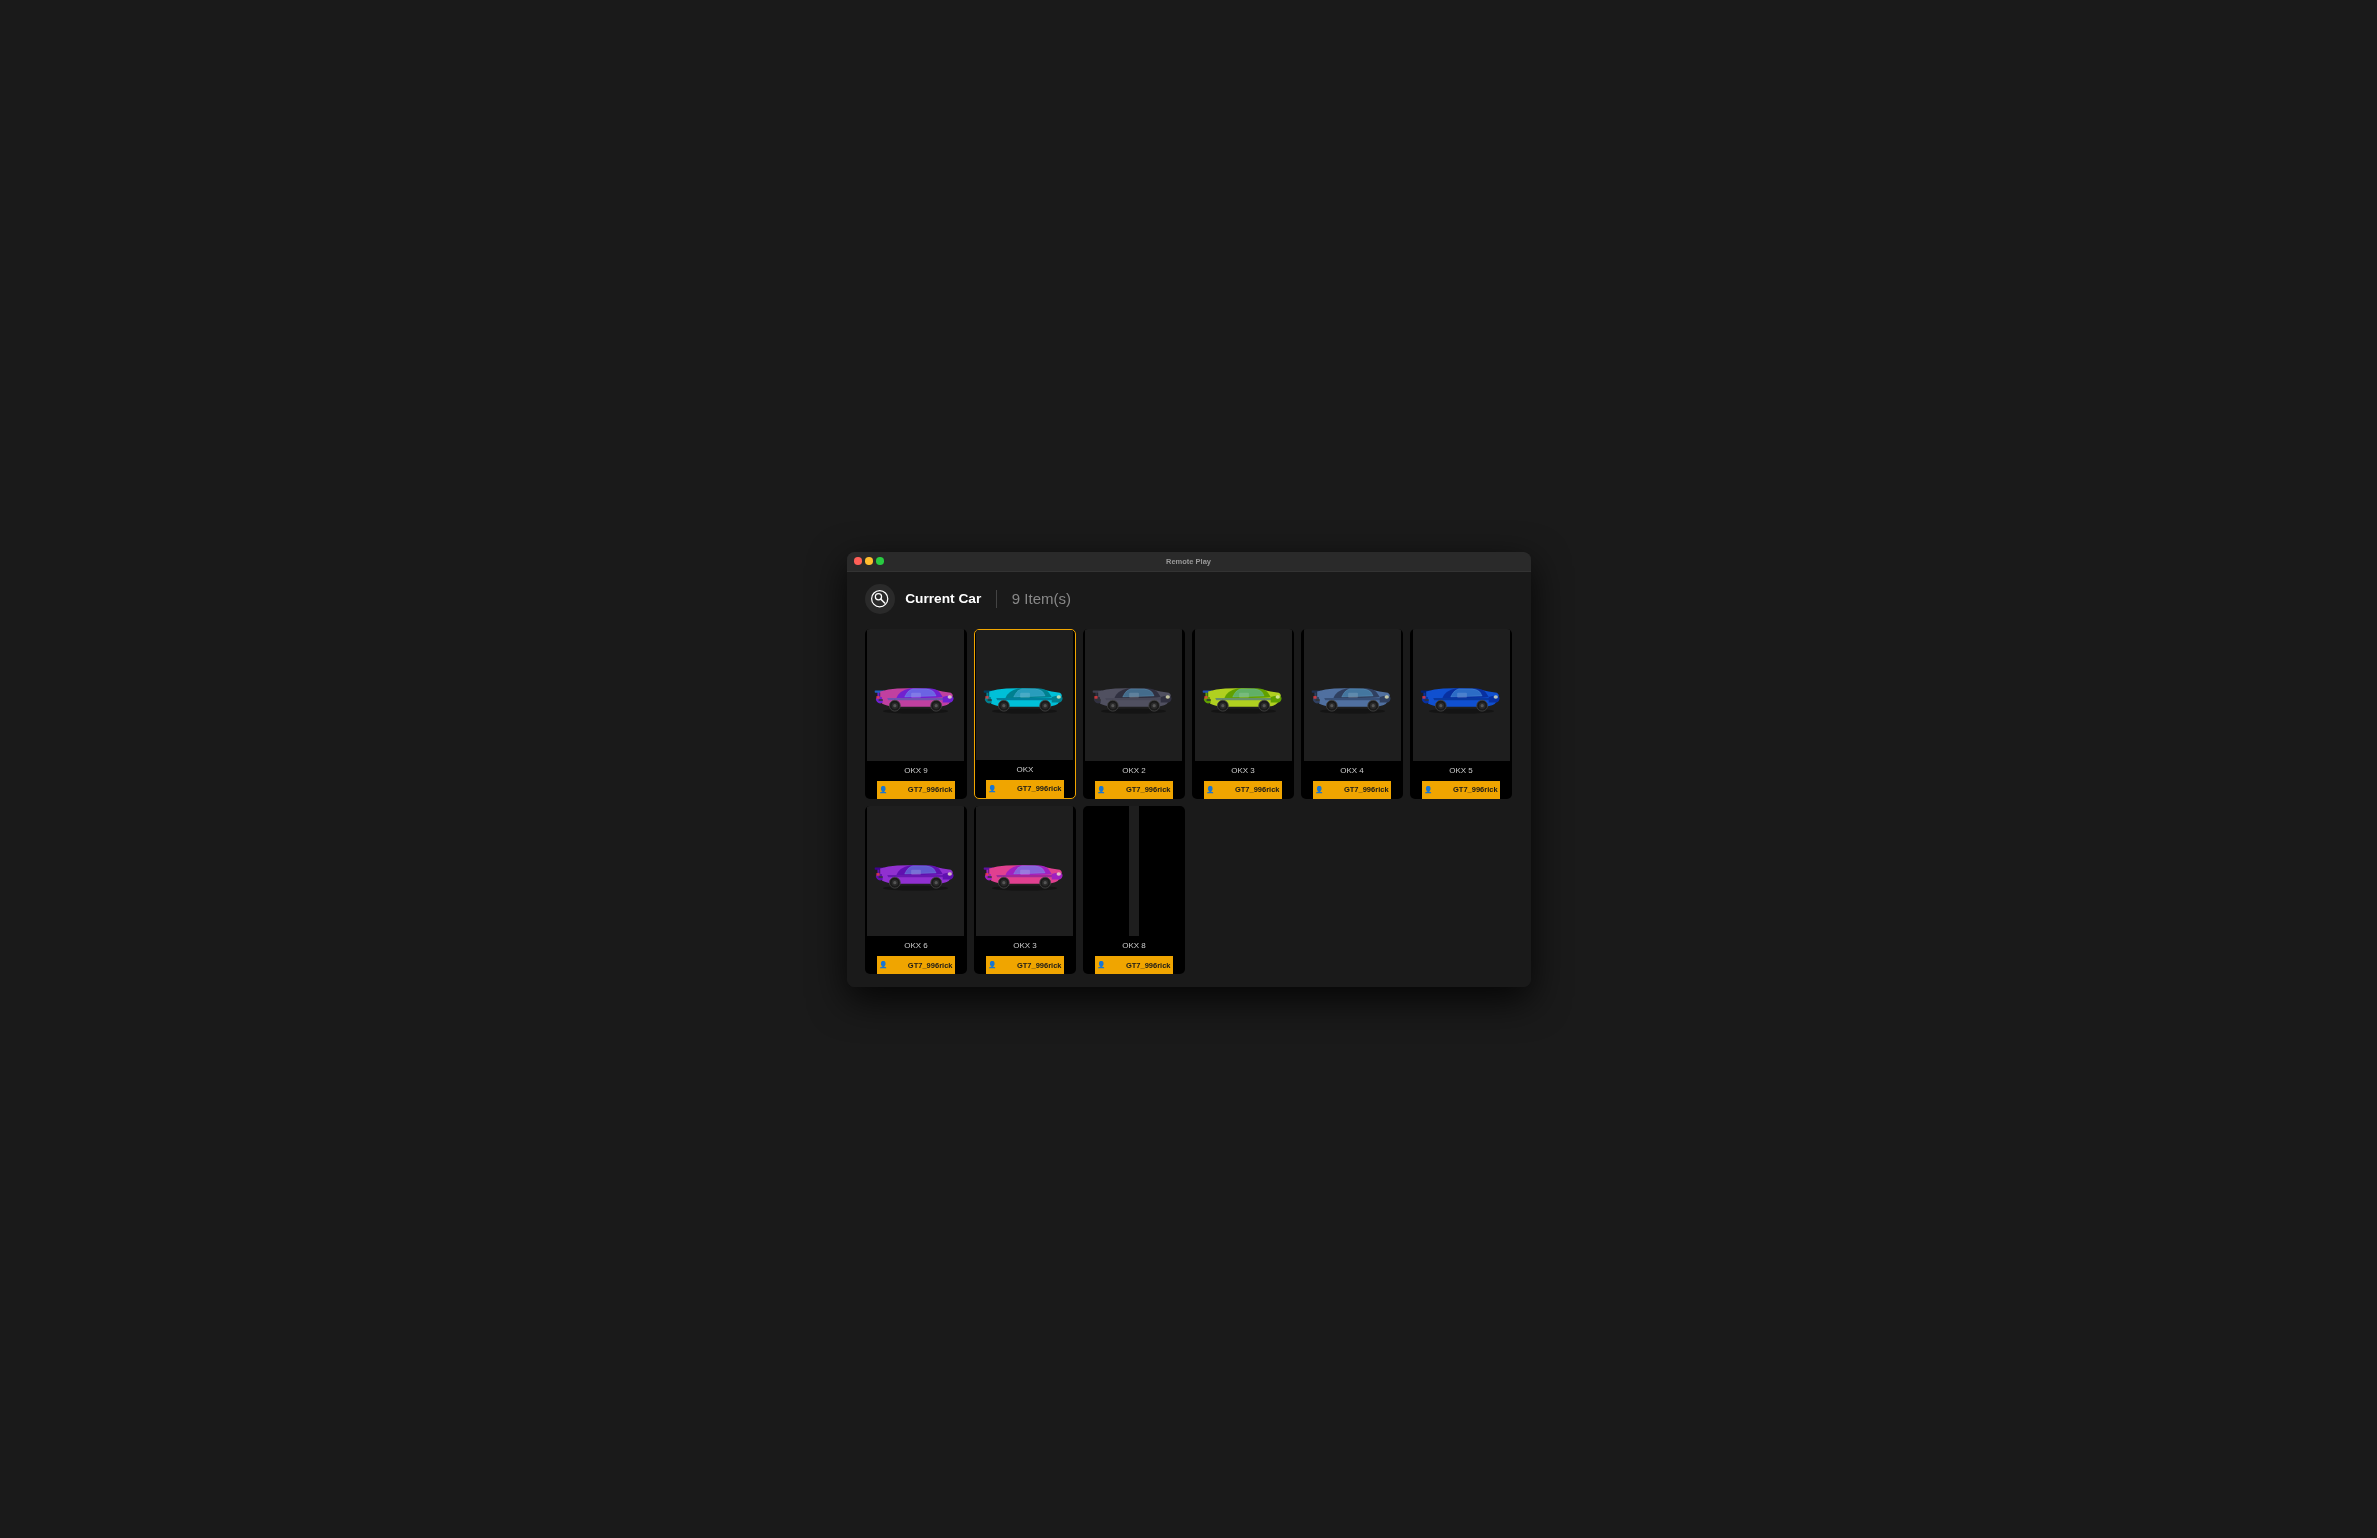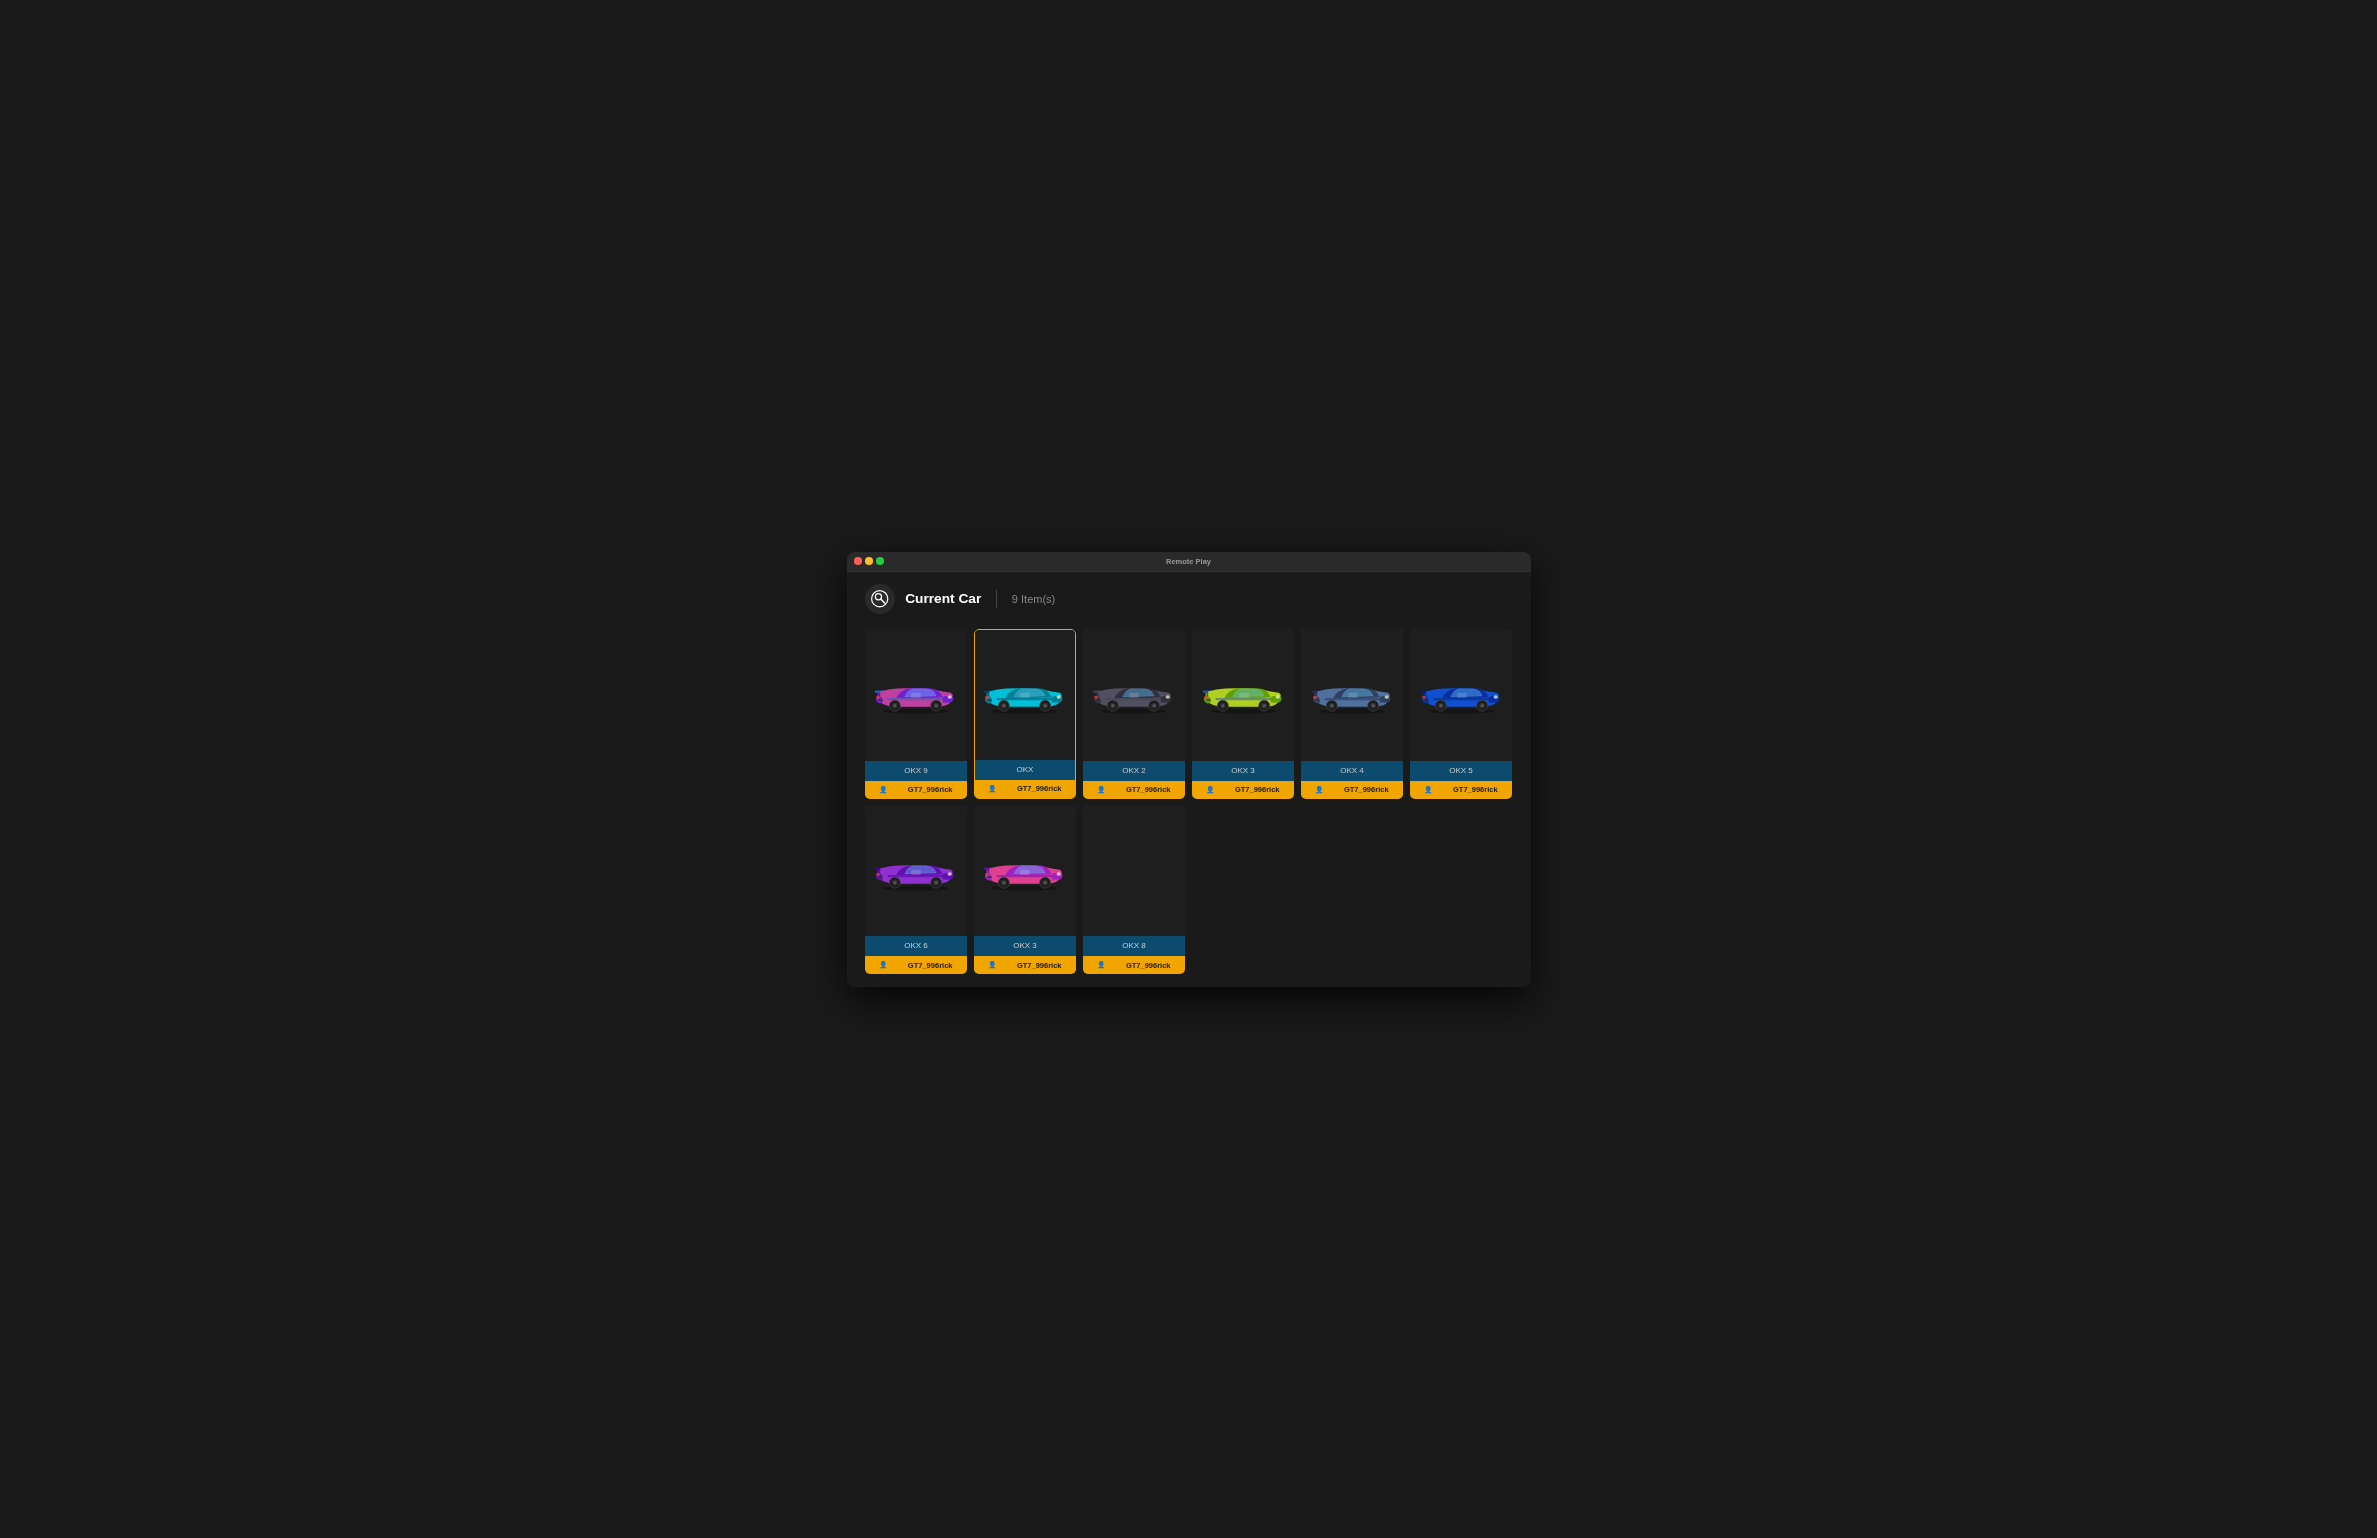--- a/index.html
+++ b/index.html
@@ -100,38 +100,39 @@
 
     .header-divider {
       width: 0.6px;
       height: 18.7px;
       background: #444;
       margin: 0 5px;
     }
 
     .header-count {
       color: #888;
-      font-size: 11px;
+      font-size: 15px;
     }
 
     .grid {
       display: grid;
       grid-template-columns: repeat(6, 1fr);
       gap: 7.5px;
       flex: 1;
     }
 
     .car-card {
-      background: #0c4a6e;
+      background: #000000;
       border-radius: 5px;
       overflow: hidden;
       display: flex;
       flex-direction: column;
       cursor: pointer;
       transition: background 0.2s;
+      align-items: center;
     }
 
     .car-card.selected {
       border: 1.2px solid #f0a500;
     }
 
     .car-image-area {
       flex: 1;
       display: flex;
       align-items: center;

